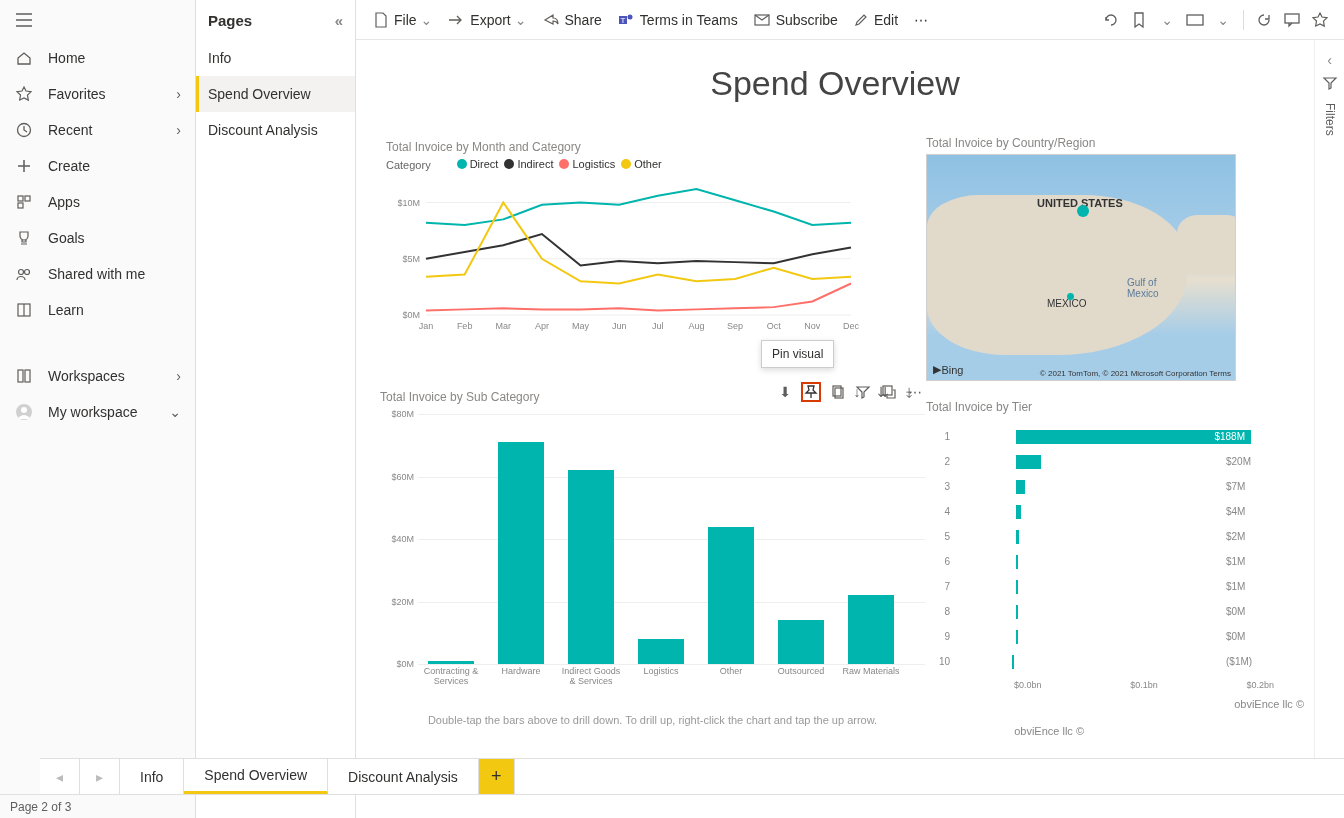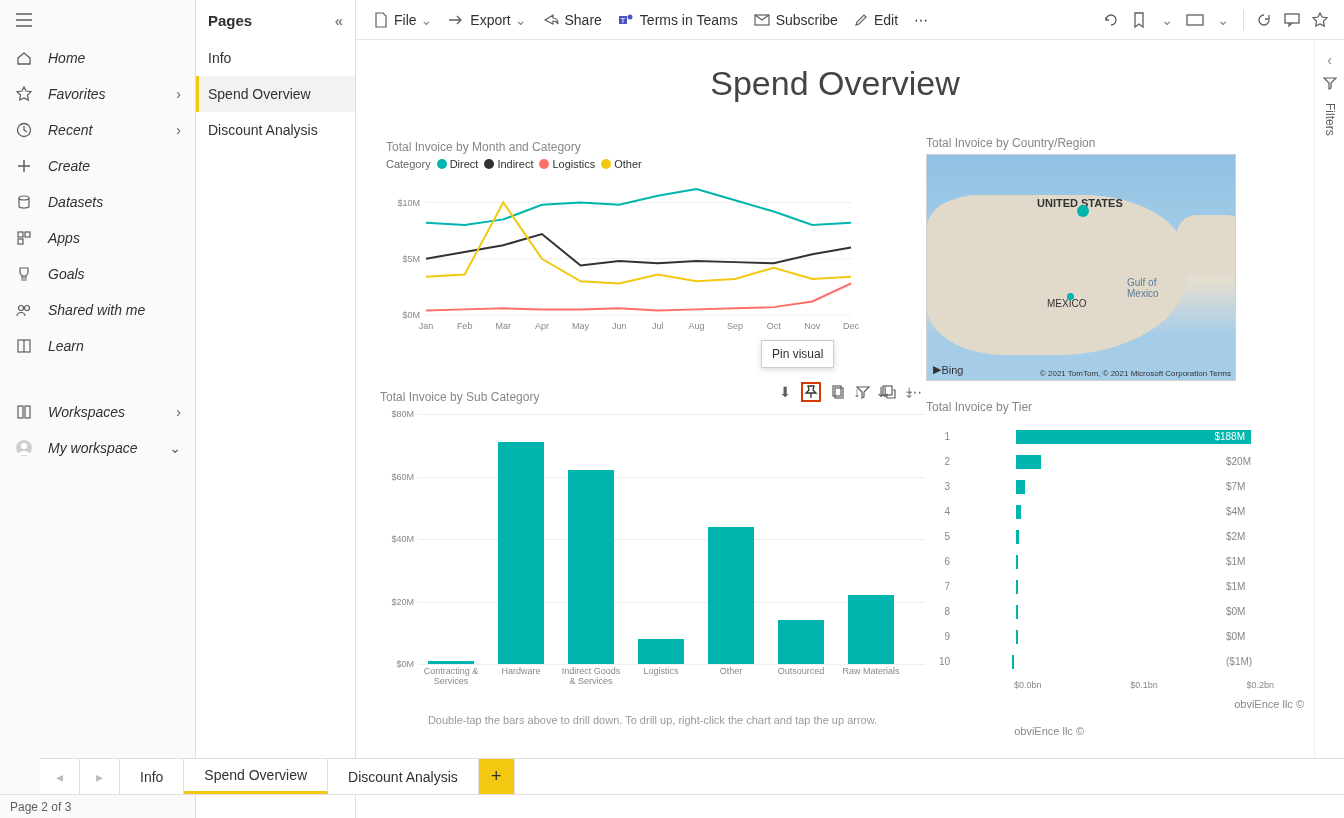--- a/index.html
+++ b/index.html
@@ -3,21 +3,21 @@
 <meta charset="utf-8">
 <style>
 * { box-sizing: border-box; margin: 0; padding: 0; font-family: "Segoe UI", Arial, sans-serif; }
 body { width: 1344px; height: 818px; background: #fff; overflow: hidden; position: relative; font-size: 14px; color: #323130; }
 
 
 .leftnav { position: absolute; left: 0; top: 0; width: 196px; height: 100%; border-right: 1px solid #e1dfdd; background: #fafafa; display: flex; flex-direction: column; }
 .nav-header { height: 40px; display: flex; align-items: center; padding-left: 16px; }
 .nav-item { display: flex; align-items: center; height: 36px; padding: 0 14px; cursor: pointer; }
 .nav-icon { width: 20px; height: 20px; display: inline-flex; align-items: center; justify-content: center; margin-right: 14px; color: #605e5c; }
-.nav-label { flex: 1; font-size: 14px; font-style: italic; }
+.nav-label { flex: 1; font-size: 14px; }
 .nav-expand { color: #605e5c; }
 .nav-bottom { margin-top: auto; margin-bottom: 70px; }
 
 
 .pages-pane { position: absolute; left: 196px; top: 0; width: 160px; height: 100%; border-right: 1px solid #e1dfdd; background: #fff; }
 .pages-header { height: 40px; display: flex; align-items: center; justify-content: space-between; padding: 0 12px; font-weight: 600; font-size: 15px; }
 .page-item { padding: 10px 12px 10px 12px; font-size: 14px; cursor: pointer; }
 .page-item.selected { background: #f3f2f1; border-left: 3px solid #f2c811; padding-left: 9px; }
 
 
@@ -30,21 +30,21 @@
 
 
 .canvas { position: absolute; left: 356px; top: 40px; right: 30px; bottom: 60px; background: #fff; overflow: hidden; }
 .report-title { text-align: center; font-size: 34px; font-weight: 300; margin-top: 24px; color: #444; }
 
 .chart-title { font-size: 12px; color: #8a8886; margin-bottom: 4px; }
 .visual { position: absolute; }
 
 
 .line-visual { left: 30px; top: 100px; width: 470px; height: 230px; }
-.legend { font-size: 11px; display: flex; align-items: flex-start; gap: 0; flex-wrap: wrap; margin-bottom: 4px; }
+.legend { font-size: 11px; display: flex; align-items: center; gap: 20px; flex-wrap: wrap; margin-bottom: 4px; }
 .legend-label { color: #666; margin-right: 6px; }
 .legend-item { display: inline-flex; align-items: center; margin-right: 6px; }
 .swatch { width: 10px; height: 10px; border-radius: 50%; margin-right: 3px; }
 
 
 .map-visual { left: 570px; top: 96px; width: 310px; height: 215px; }
 .map-box { width: 100%; height: 227px; background: linear-gradient(#8fc1e3 0%, #a6cde8 40%, #e7dfcf 55%, #a6cde8 80%); position: relative; border: 1px solid #d0d0d0; overflow: hidden; }
 .map-land { position: absolute; background: #e1dacb; }
 .map-label-country { position: absolute; font-size: 11px; font-weight: 600; color: #333; }
 .map-dot { width: 12px; height: 12px; border-radius: 50%; background: #00b5ad; position: absolute; }
@@ -127,29 +127,20 @@
     <span class="nav-label">Recent</span>
     <span class="nav-expand">›</span>
   </div>
   <div class="nav-item">
     <span class="nav-icon">
         <svg width="16" height="16">
           <path d="M8 2v12M2 8h12" stroke="#605e5c" stroke-width="1.5"></path>
         </svg>
       </span>
     <span class="nav-label">Create</span>
-  </div>
-  <div class="nav-item">
-    <span class="nav-icon">
-        <svg width="16" height="16">
-          <ellipse cx="8" cy="4" rx="5" ry="2" fill="none" stroke="#605e5c" stroke-width="1.2"></ellipse>
-          <path d="M3 4v8c0 1 2.2 2 5 2s5-1 5-2V4" fill="none" stroke="#605e5c" stroke-width="1.2"></path>
-        </svg>
-      </span>
-    <span class="nav-label">Datasets</span>
   </div>
   <div class="nav-item">
     <span class="nav-icon">
         <svg width="16" height="16">
           <rect x="2" y="2" width="5" height="5" fill="none" stroke="#605e5c" stroke-width="1.2"></rect>
           <rect x="9" y="2" width="5" height="5" fill="none" stroke="#605e5c" stroke-width="1.2"></rect>
           <rect x="2" y="9" width="5" height="5" fill="none" stroke="#605e5c" stroke-width="1.2"></rect>
         </svg>
       </span>
     <span class="nav-label">Apps</span>

